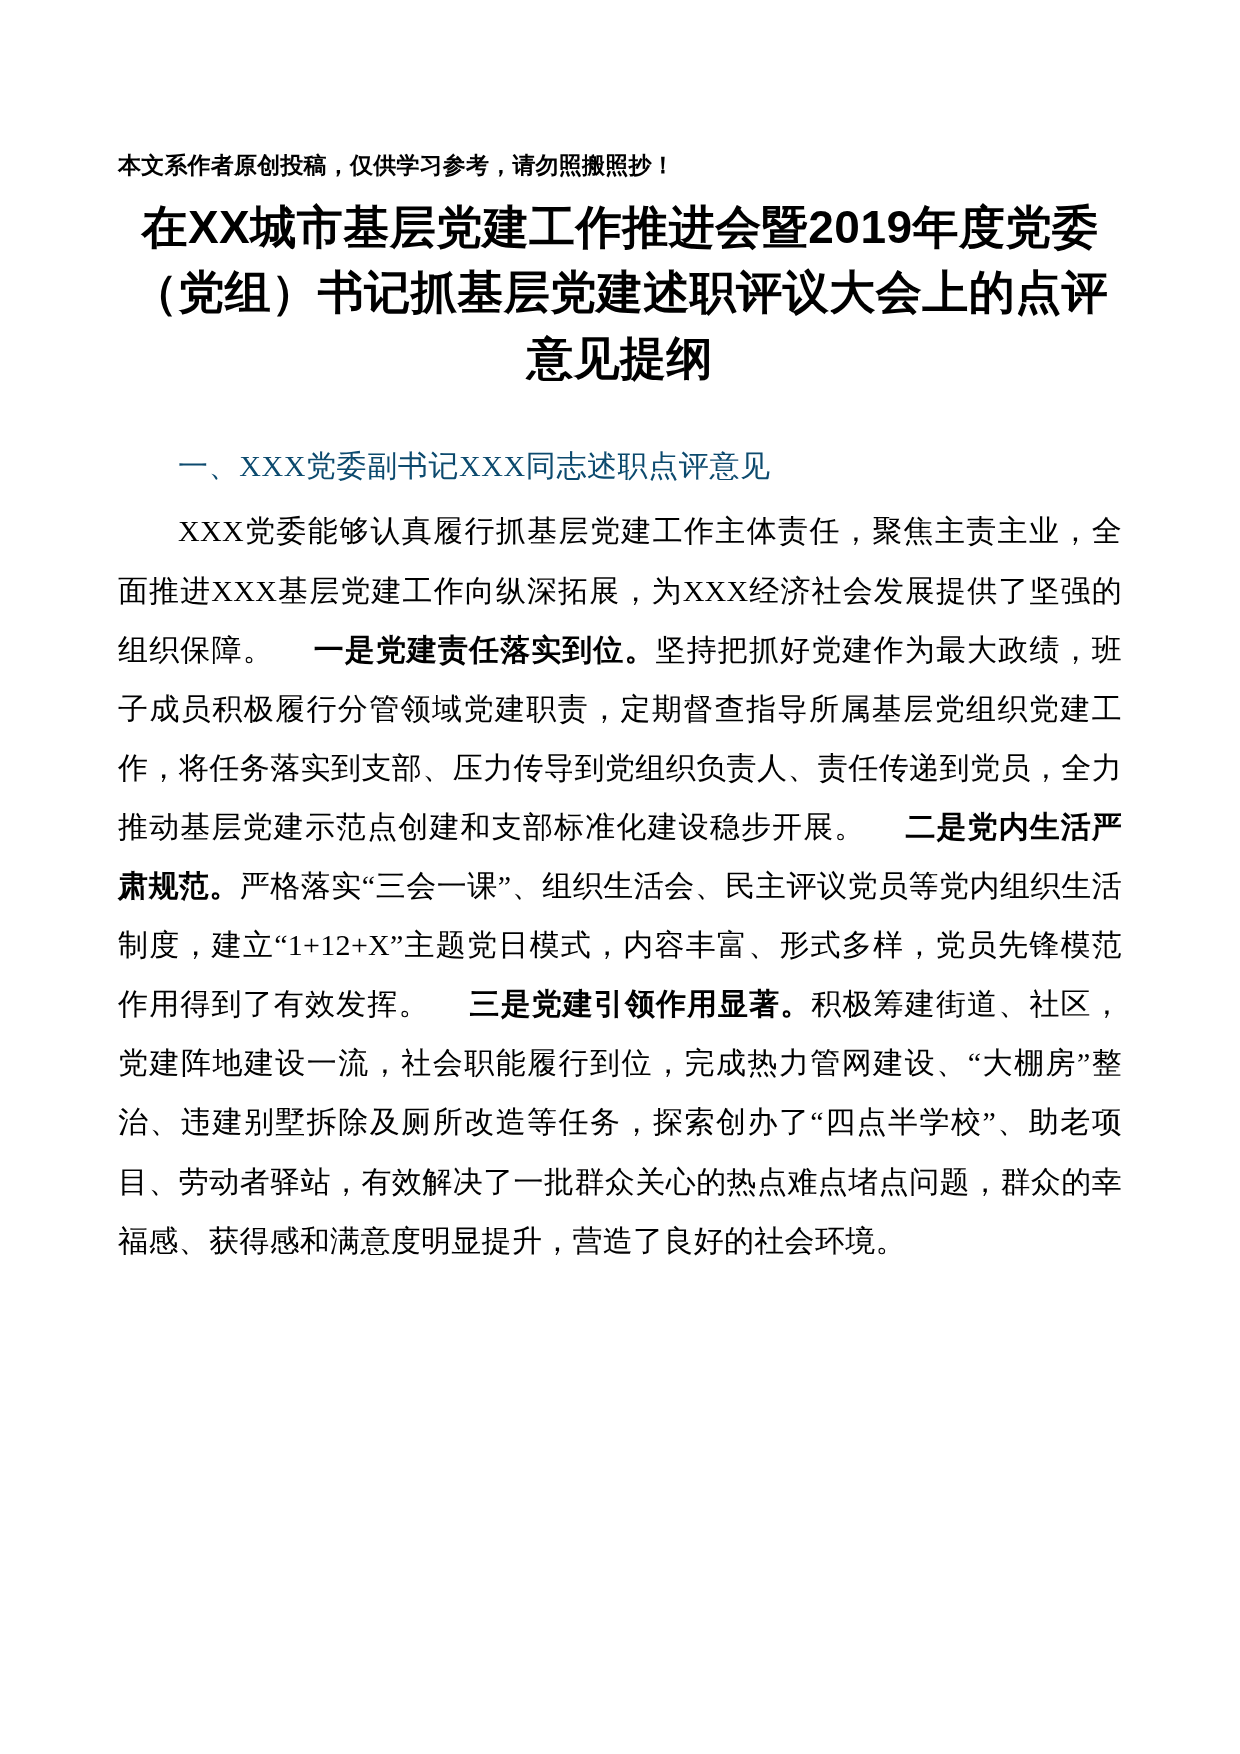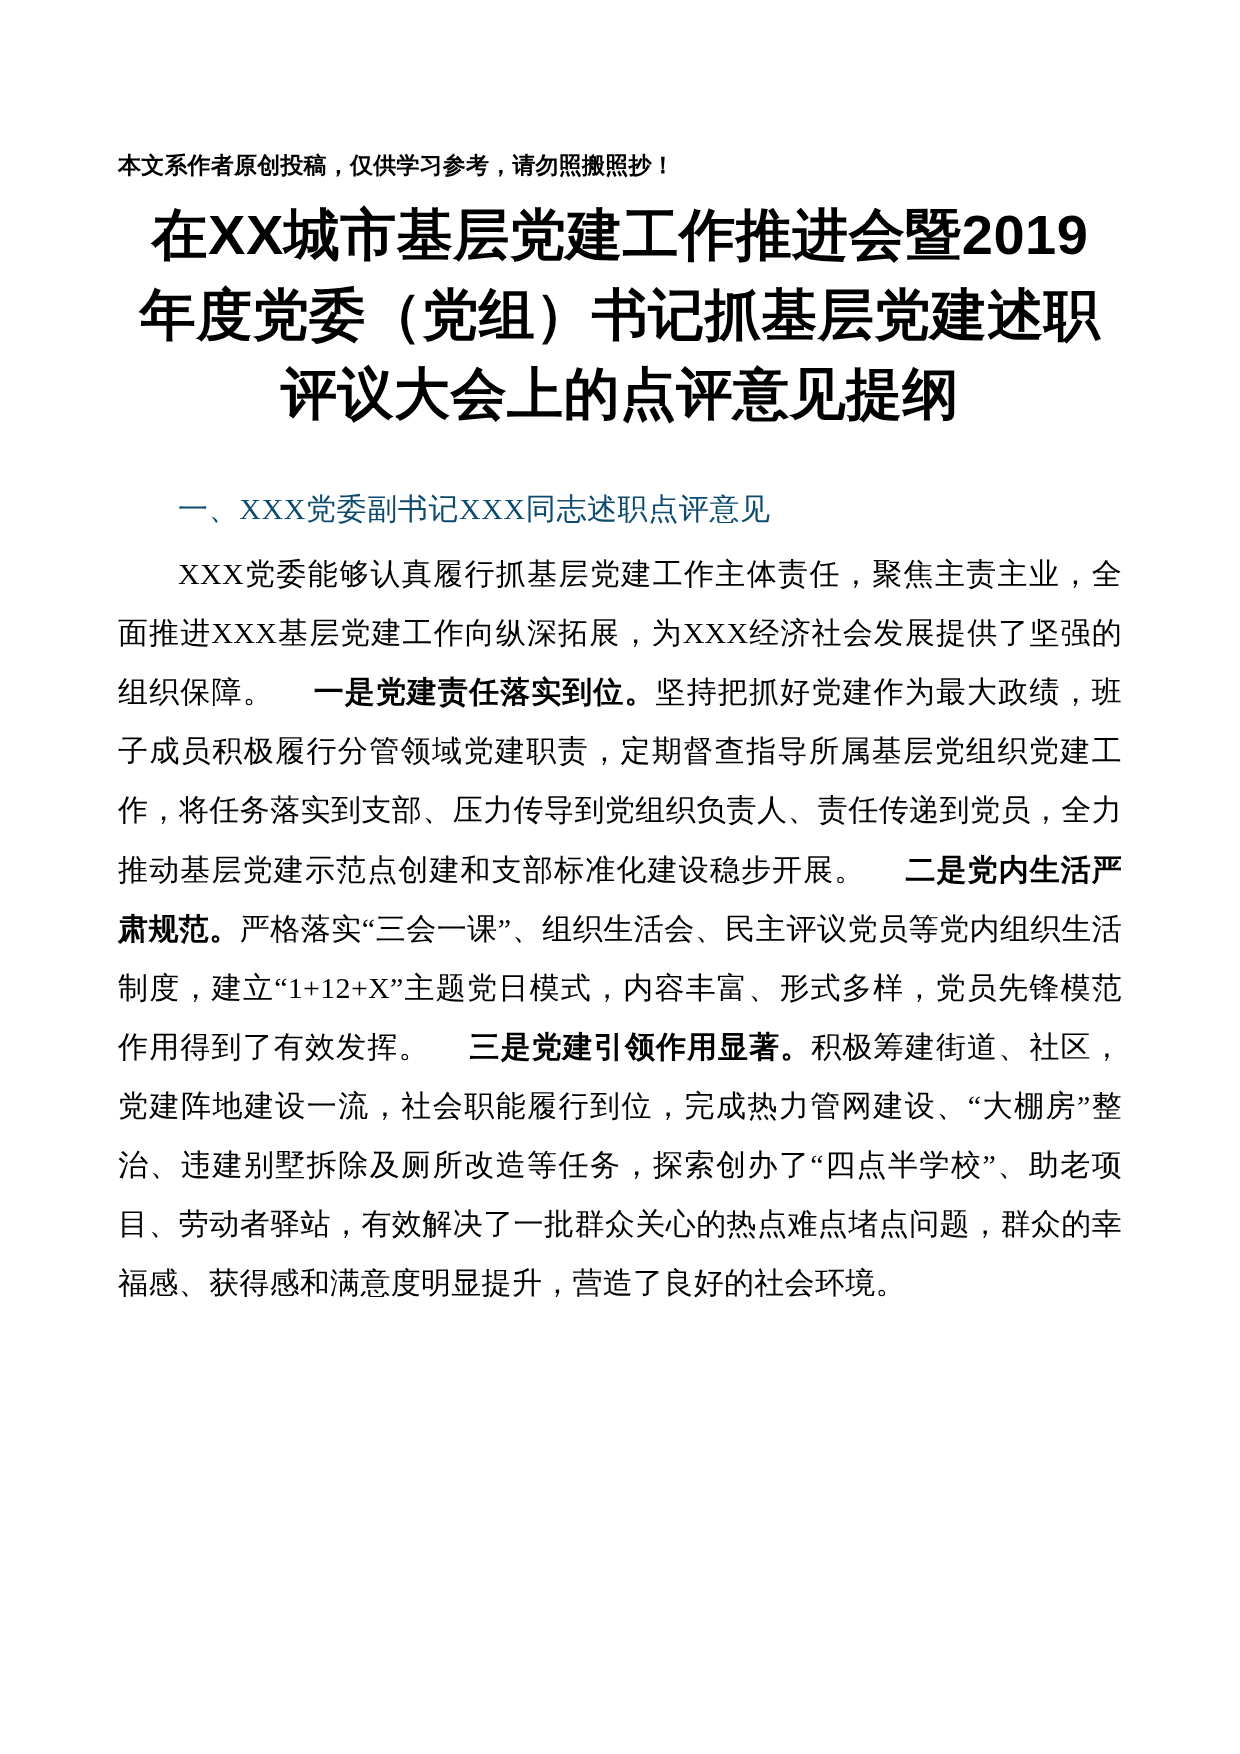--- a/index.html
+++ b/index.html
@@ -35,21 +35,21 @@
     line-height: 1.35;
     letter-spacing: 0.2px;
     color: #000000;
     margin: 0 0 14px 0;
     white-space: nowrap;
   }
 
   
   .doc-title {
     font-family: "Liberation Sans", "DejaVu Sans", sans-serif;
-    font-size: 56px;
+    font-size: 46px;
     font-weight: 700;
     line-height: 1.42;
     text-align: center;
     letter-spacing: 0.5px;
     color: #000000;
     margin: 0 0 26px 0;
     padding: 0 6px;
   }
 
   

